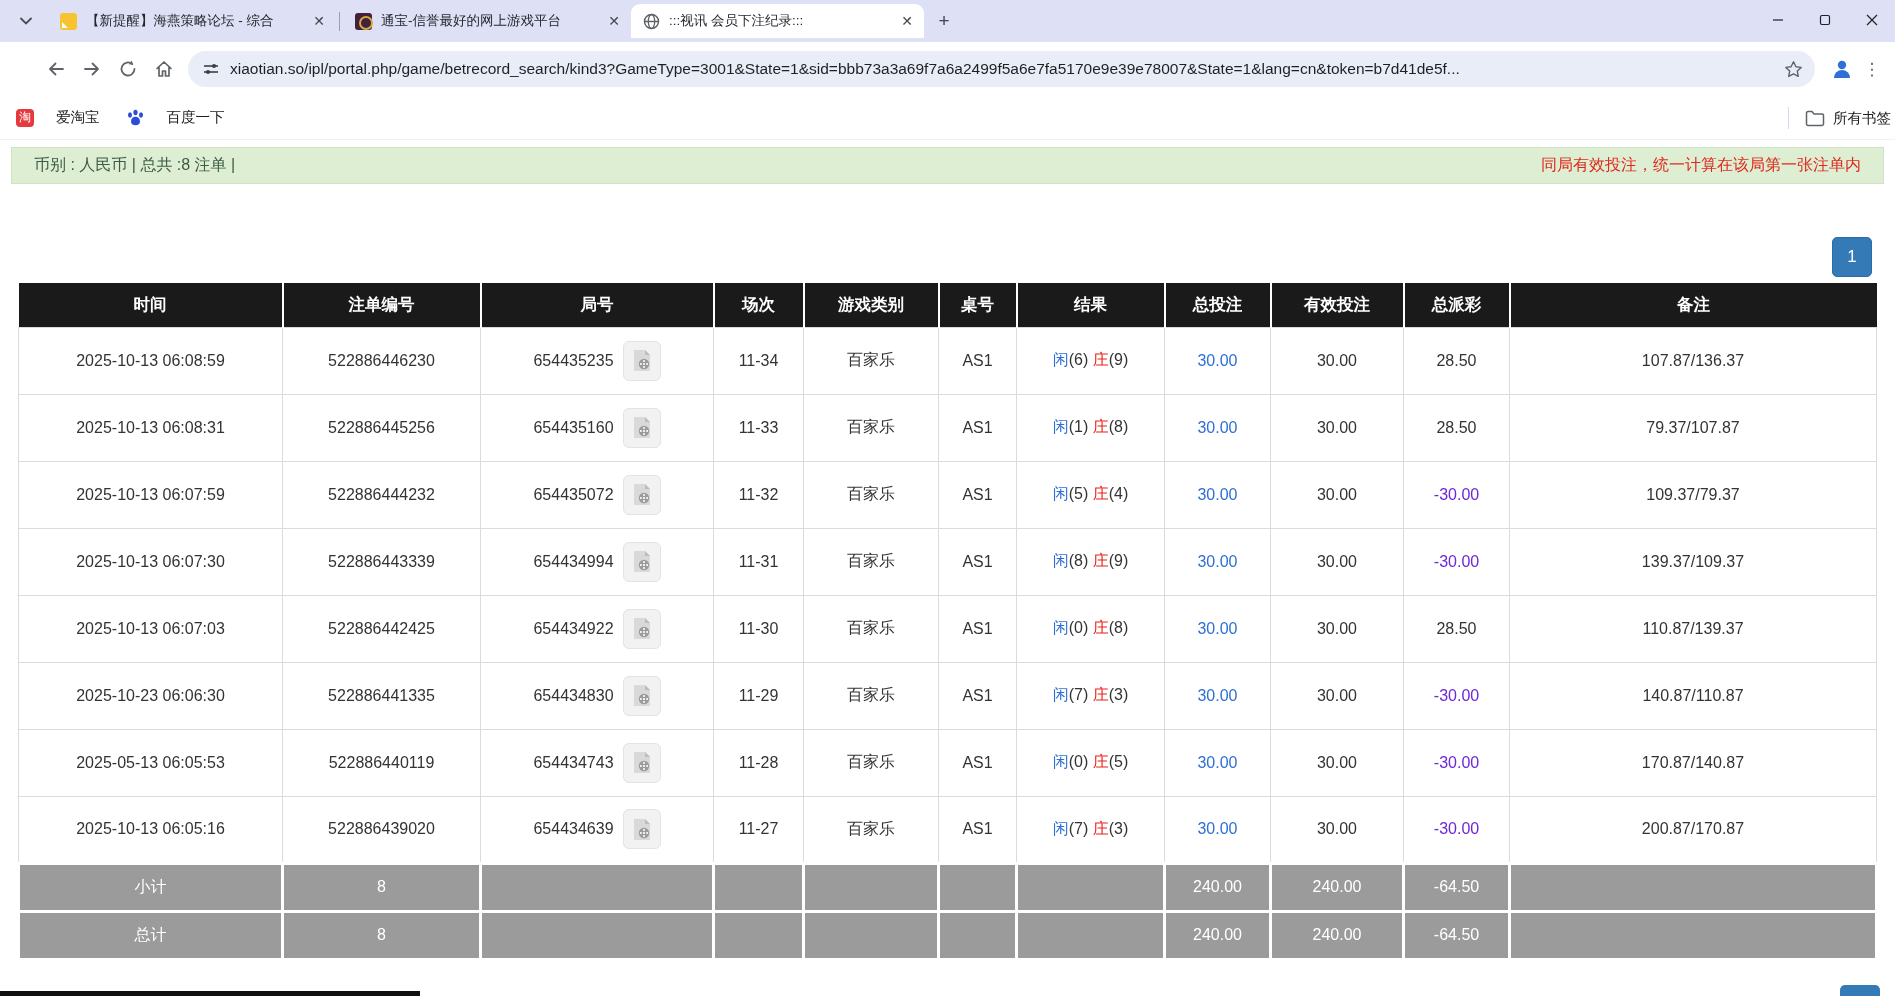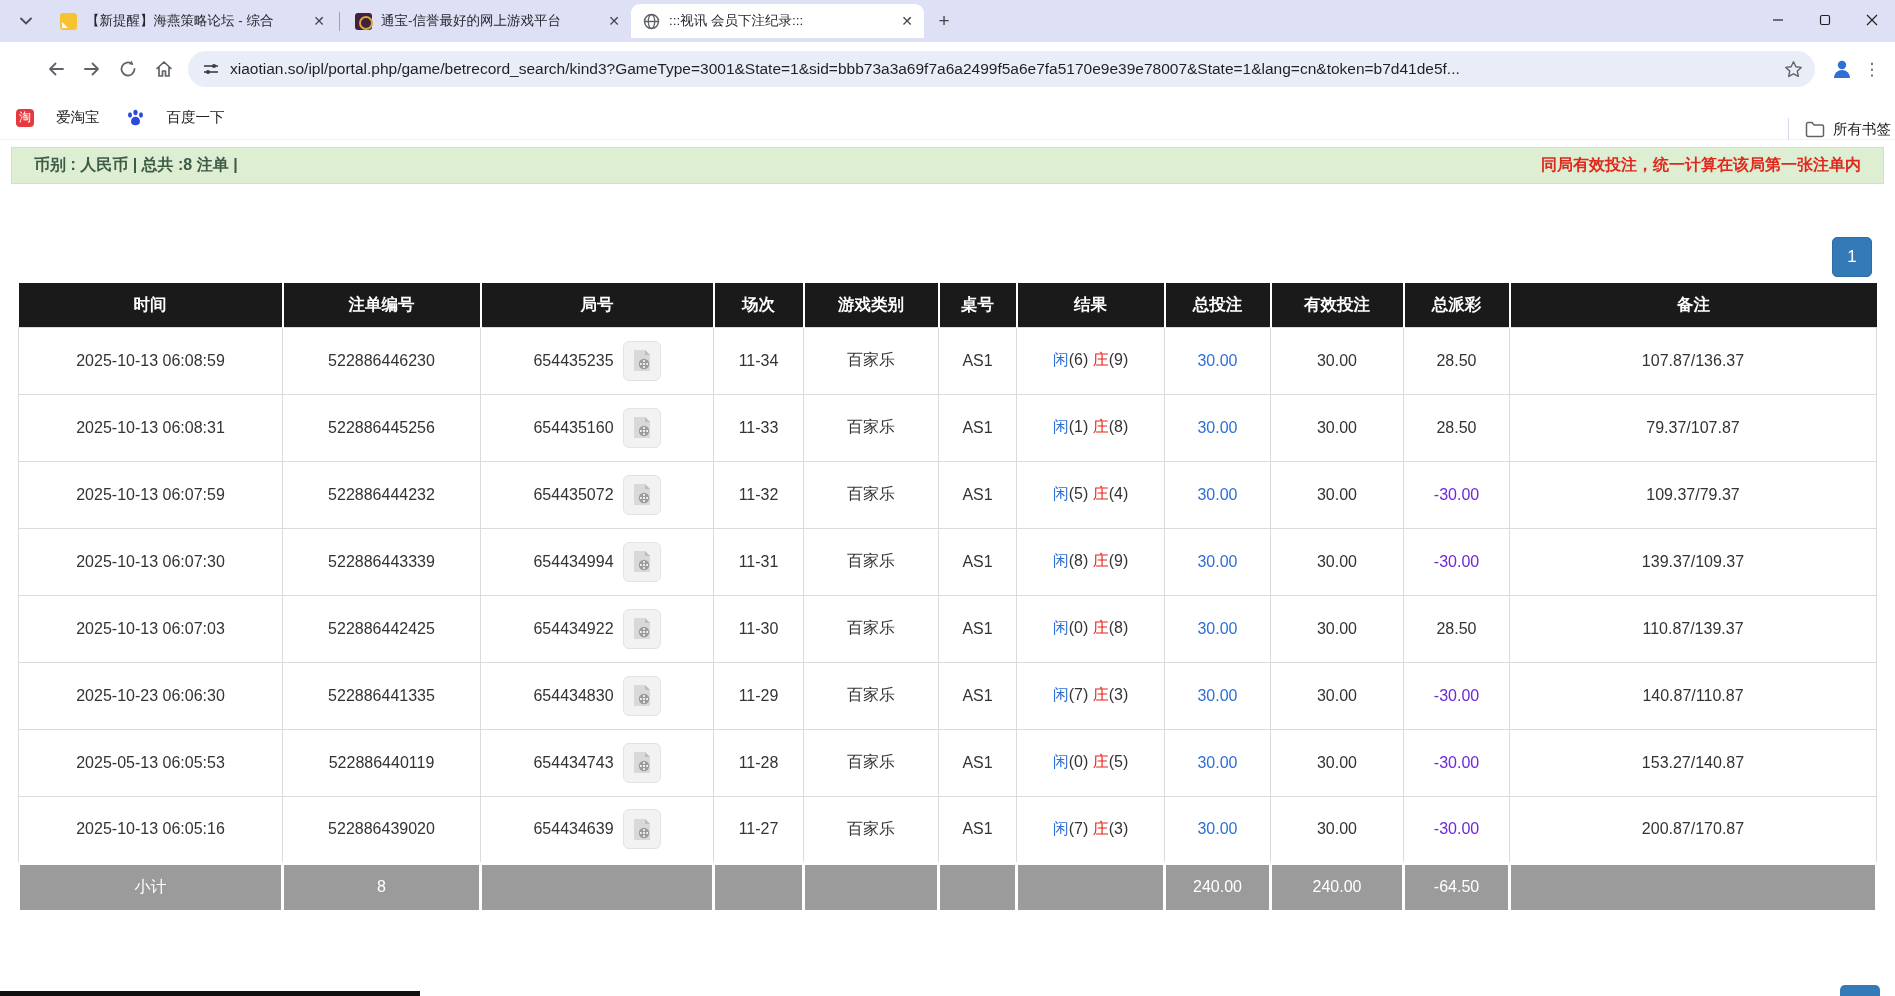--- a/index.html
+++ b/index.html
@@ -42,28 +42,28 @@
     justify-content:center; flex:none; }
   .menu-btn { width:26px; height:34px; display:flex; align-items:center; justify-content:center;
     color:#5f6368; font-size:17px; flex:none; }
 
   .bookmarks { height:44px; background:#fff; display:flex; align-items:center; padding:0 16px;
     font-size:14.5px; color:#202124; position:relative; border-bottom:1px solid #f0f1f7; }
   .bm-item { display:flex; align-items:center; margin-right:26px; }
   .bm-item .bm-label { margin-left:22px; }
   .bm-ic-taobao { width:18px; height:18px; background:#e6393d; border-radius:4px; color:#fff;
     font-size:12px; display:flex; align-items:center; justify-content:center; }
-  .bm-right { position:absolute; left:1788px; top:11px; height:44px; display:flex; align-items:center; white-space:nowrap; }
+  .bm-right { position:absolute; left:1788px; top:0; height:44px; display:flex; align-items:center; white-space:nowrap; }
   .bm-divider { width:1px; height:22px; background:#d5d9e8; margin-right:16px; }
   .bm-right .bm-label { margin-left:8px; }
 
   
   .content { position:relative; width:1895px; }
   .infobar { margin:7px 11px 0 11px; height:37px; background:#ddeed3; border:1px solid #cfe3c2;
-    display:flex; align-items:center; justify-content:space-between; padding:0 22px; font-size:16px;font-weight:bold; }
+    display:flex; align-items:center; justify-content:space-between; padding:0 22px; font-size:16px; }
   .infobar .left-text { color:#3d5c45; }
   .infobar .right-text { color:#e0281c; }
 
   .page-btn { position:absolute; left:1832px; top:90px; width:40px; height:40px; background:#337ab7;
     border:1px solid #2e6da4; border-radius:5px; color:#fff; font-size:17px; display:flex;
     align-items:center; justify-content:center; }
 
   table.bets { margin:99px 0 0 17px; width:1858px; border-collapse:collapse; table-layout:fixed;
     font-size:16px; color:#333; text-align:center; }
   table.bets th { background:#1a1a1a; color:#fff; height:44px; font-weight:bold; font-size:16.5px;
@@ -454,21 +454,21 @@
         </span>
       </span>
     </td>
     <td class="d">11-28</td>
     <td class="d">百家乐</td>
     <td class="d">AS1</td>
     <td class="d"><span class="lbl-player">闲</span><span>(0)</span> <span class="lbl-banker">庄</span><span>(5)</span></td>
     <td class="d blue-link">30.00</td>
     <td class="d">30.00</td>
     <td class="d payout neg">-30.00</td>
-    <td class="d">153.27/140.87</td>
+    <td class="d">170.87/140.87</td>
   </tr>
 
   <tr>
     <td class="d">2025-10-13 06:05:16</td>
     <td class="d">522886439020</td>
     <td class="d">
       <span class="round-cell-inner">
         <span>654434639</span>
         <span class="video-btn">
           <svg width="20" height="23" viewBox="0 0 20 23">
@@ -501,18 +501,31 @@
         <td class="f"></td>
         <td class="f"></td>
         <td class="f"></td>
         <td class="f"></td>
         <td class="f"></td>
         <td class="f">240.00</td>
         <td class="f">240.00</td>
         <td class="f f-payout neg">-64.50</td>
         <td class="f"></td>
       </tr>
+      <tr>
+        <td class="f">总计</td>
+        <td class="f">8</td>
+        <td class="f"></td>
+        <td class="f"></td>
+        <td class="f"></td>
+        <td class="f"></td>
+        <td class="f"></td>
+        <td class="f">240.00</td>
+        <td class="f">240.00</td>
+        <td class="f f-payout neg">-64.50</td>
+        <td class="f"></td>
+      </tr>
     </tbody>
   </table>
 </div>
 
 <div class="bottom-strip"></div>
 <div class="bottom-page-peek"></div>
 
 </body></html>

